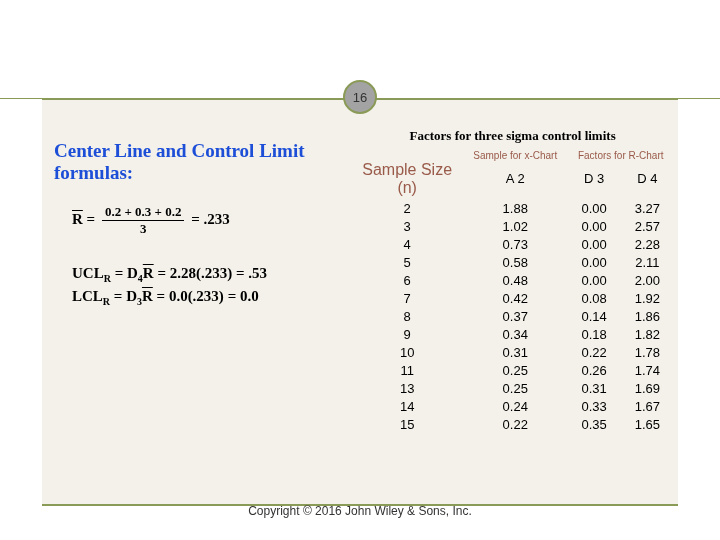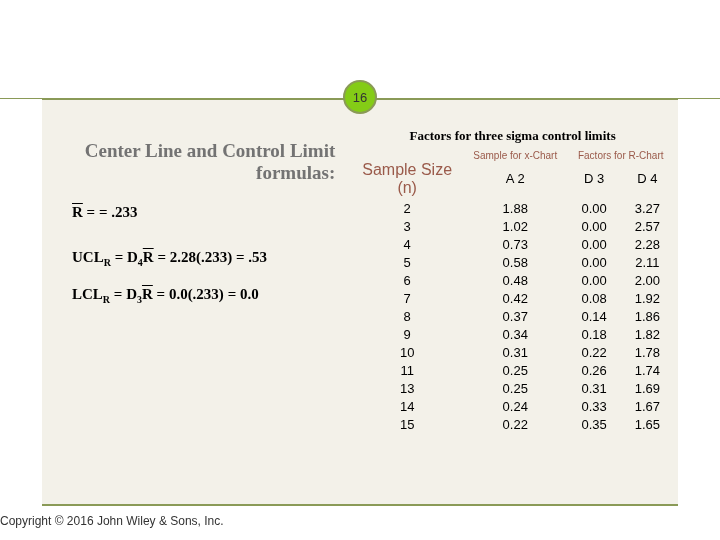--- a/index.html
+++ b/index.html
@@ -43,21 +43,21 @@
   }
   .badge {
     position: absolute;
     top: 80px;
     left: 50%;
     transform: translateX(-50%);
     width: 34px;
     height: 34px;
     border: 2px solid #8a9a57;
     border-radius: 50%;
-    background: #84cc16;
+    background: #a3a3a3;
     display: flex;
     align-items: center;
     justify-content: center;
     font-size: 13px;
     font-family: Arial, sans-serif;
     color: #333;
     z-index: 5;
   }
   .content {
     position: absolute;
@@ -69,22 +69,22 @@
     z-index: 2;
   }
   .left {
     width: 48%;
     padding: 42px 12px 0 12px;
   }
   .left-heading {
     font-family: "Times New Roman", serif;
     font-size: 19px;
     font-weight: bold;
-    text-align: right;
-    color: #737373;
+    text-align: left;
+    color: #1d4ed8;
     margin-bottom: 20px;
   }
   .formula {
     font-family: "Cambria Math", "Times New Roman", serif;
     font-size: 15px;
     font-weight: bold;
     margin: 18px 0 0 18px;
     color: #000;
     white-space: nowrap;
   }
@@ -136,22 +136,23 @@
     line-height: 1.1;
   }
   tbody td {
     text-align: center;
     padding: 1.5px 0;
     font-size: 13px;
   }
   .footer {
     position: absolute;
     left: 0;
-    bottom: 12px;
-    width: 100%;
+    bottom: 22px;
+    width: 100%;
+    text-align: center;
     font-family: Arial, sans-serif;
     font-size: 12px;
     color: #333;
     z-index: 3;
   }
 </style>
 </head>
 <body>
 <div class="slide">
 
@@ -160,28 +161,29 @@
 <div class="content-bg"></div>
 
 <div class="badge">16</div>
 
 <div class="content">
   <div class="left">
     <div class="left-heading">Center Line and Control Limit formulas:</div>
 
     <div class="formula">
       <span class="bar">R</span> =
+      <span class="frac"><span class="num">0.2 + 0.3 + 0.2</span><span class="den">3</span></span>
       = <span>.233</span>
     </div>
 
     <div class="formula" style="margin-top:28px">
       UCL<sub>R</sub> = D<sub>4</sub><span class="bar">R</span> = <span>2.28(.233)</span> = <span>.53</span>
     </div>
 
-    <div class="formula" style="margin-top:18px">
+    <div class="formula" style="margin-top:4px">
       LCL<sub>R</sub> = D<sub>3</sub><span class="bar">R</span> = <span>0.0(.233)</span> = <span>0.0</span>
     </div>
   </div>
 
   <div class="right">
     <div class="right-heading">Factors for three sigma control limits</div>
     <table>
       <thead>
         <tr class="grp">
           <th></th>

